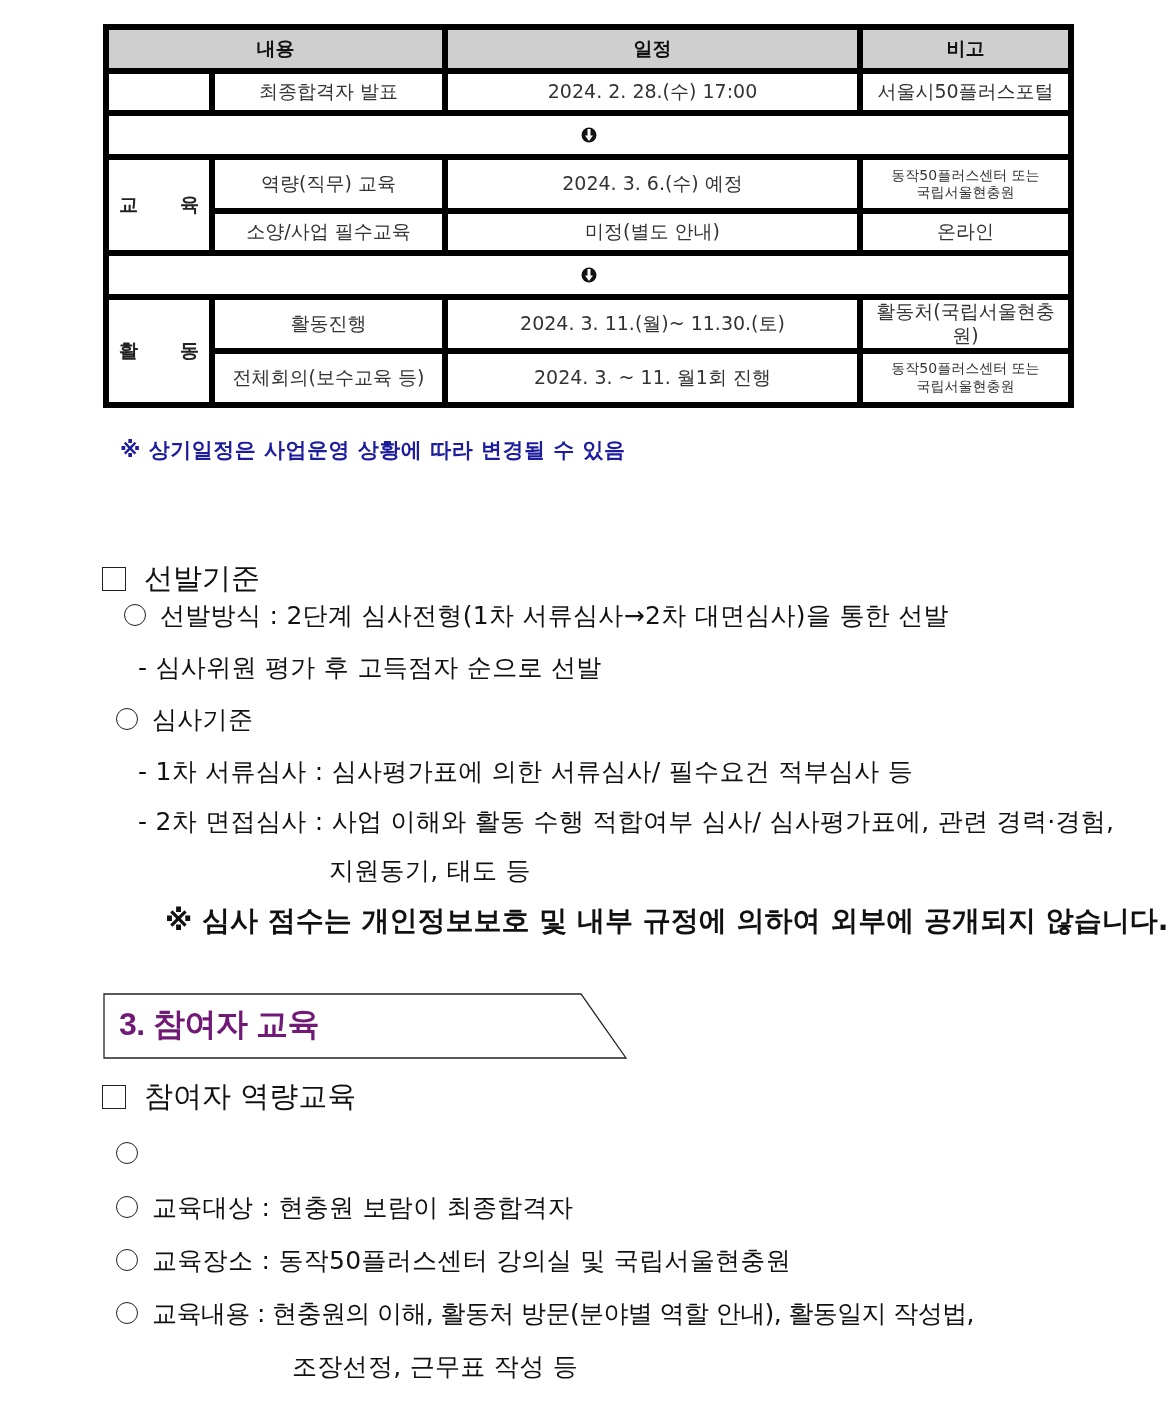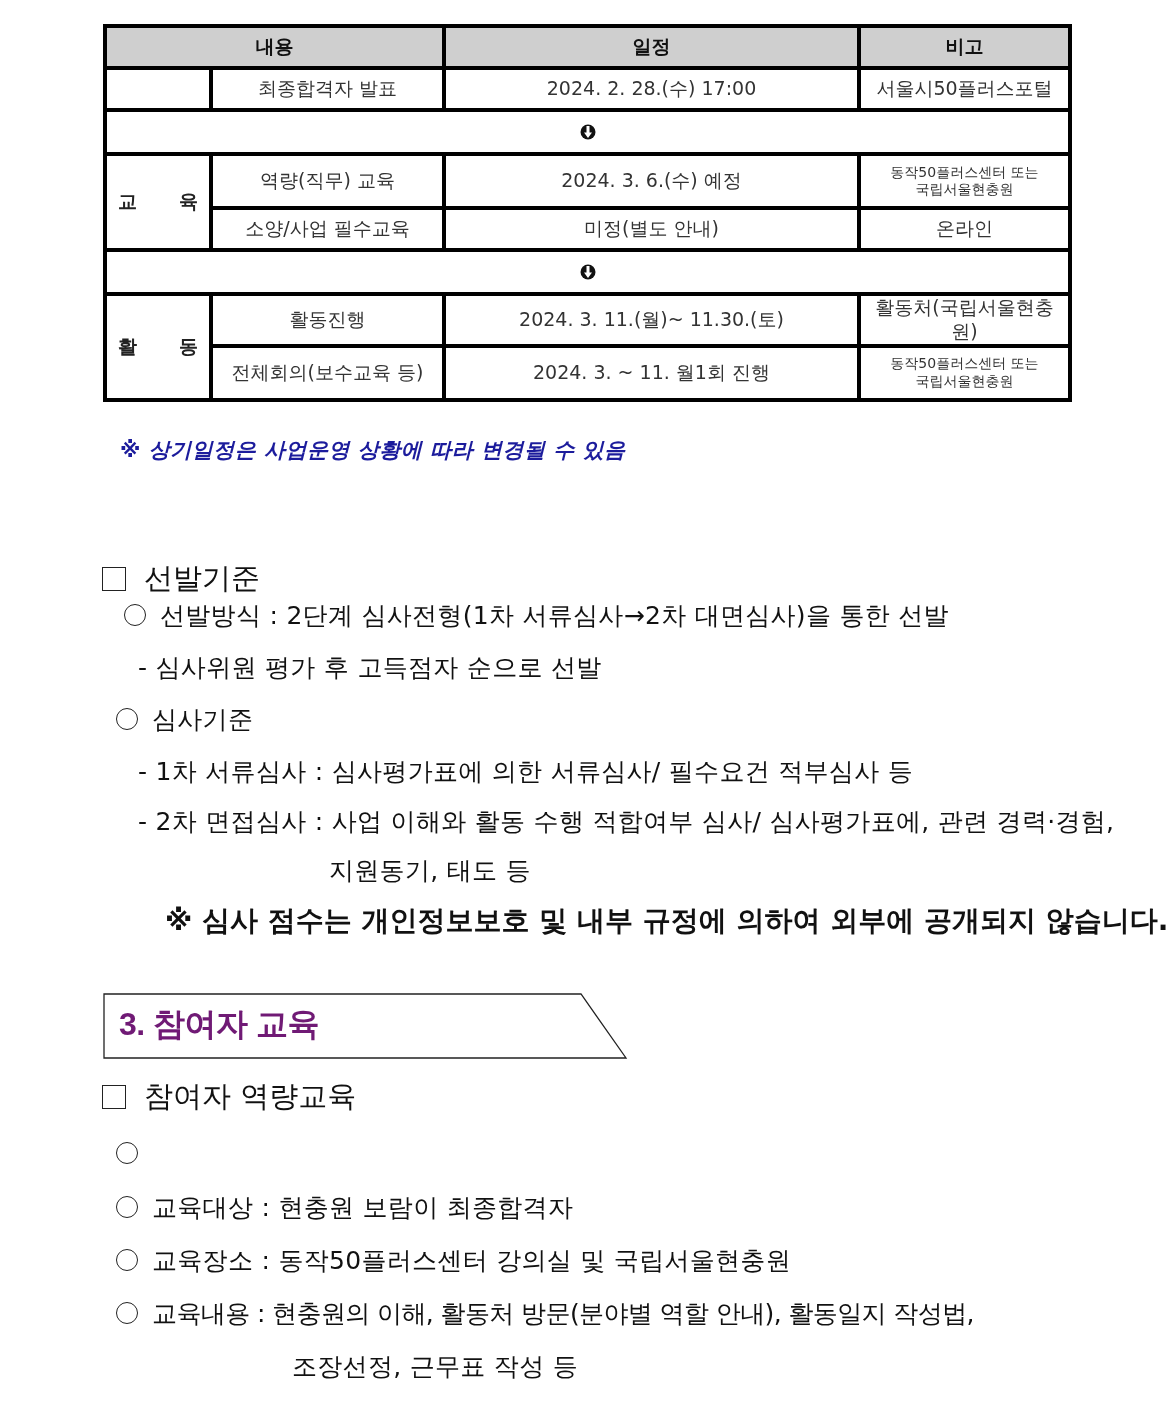--- a/index.html
+++ b/index.html
@@ -10,40 +10,40 @@
   }
   .page { position: absolute; left: 0; top: 0; width: 1170px; height: 1415px; }
 
   
   table.sched {
     position: absolute; left: 103px; top: 24px; width: 965px;
     border-collapse: collapse; border: 2px solid #222;
     font-size: 19px; color: #333; table-layout: fixed;
   }
   table.sched td, table.sched th {
-    border: 4px solid #000000; text-align: center; vertical-align: middle;
+    border: 6px solid #000000; text-align: center; vertical-align: middle;
     padding: 0 4px; line-height: 1.25;
   }
   table.sched th {
     background: #cfcfcf; font-family: "DejaVu Serif", "Liberation Serif", serif;
     font-weight: bold; font-size: 19px; height: 38px; color: #111;
     border-bottom: 1.5px solid #333;
   }
   .h42 { height: 42px; }
   .h44 { height: 44px; }
   .h55 { height: 54px; }
   .cat { font-family: "DejaVu Serif", "Liberation Serif", serif; font-weight: bold; font-size: 19px; color:#222; text-align: center; }
   .cat span { display: inline-block; }
   .cat .gap { width: 42px; display: inline-block; }
   .note-cell { font-size: 14px; line-height: 1.35; }
   .arrow-cell svg { display: block; margin: 0 auto; }
 
   .notice {
     position: absolute; left: 120px; top: 436px; font-size: 21px;
-    color: #1c1c9c; font-weight: bold; letter-spacing: 0.5px; font-style: italic;
+    color: #1c1c9c; font-weight: bold; letter-spacing: 0.5px;
   }
   .sq-head {
     position: absolute; left: 102px; font-size: 29px; color: #111;
     display: flex; align-items: center;
   }
   .sq {
     width: 22px; height: 22px; border: 1.5px solid #222; display: inline-block; margin-right: 18px;
   }
   .line {
     position: absolute; font-size: 25px; color: #111; white-space: nowrap; letter-spacing: 0.3px;

